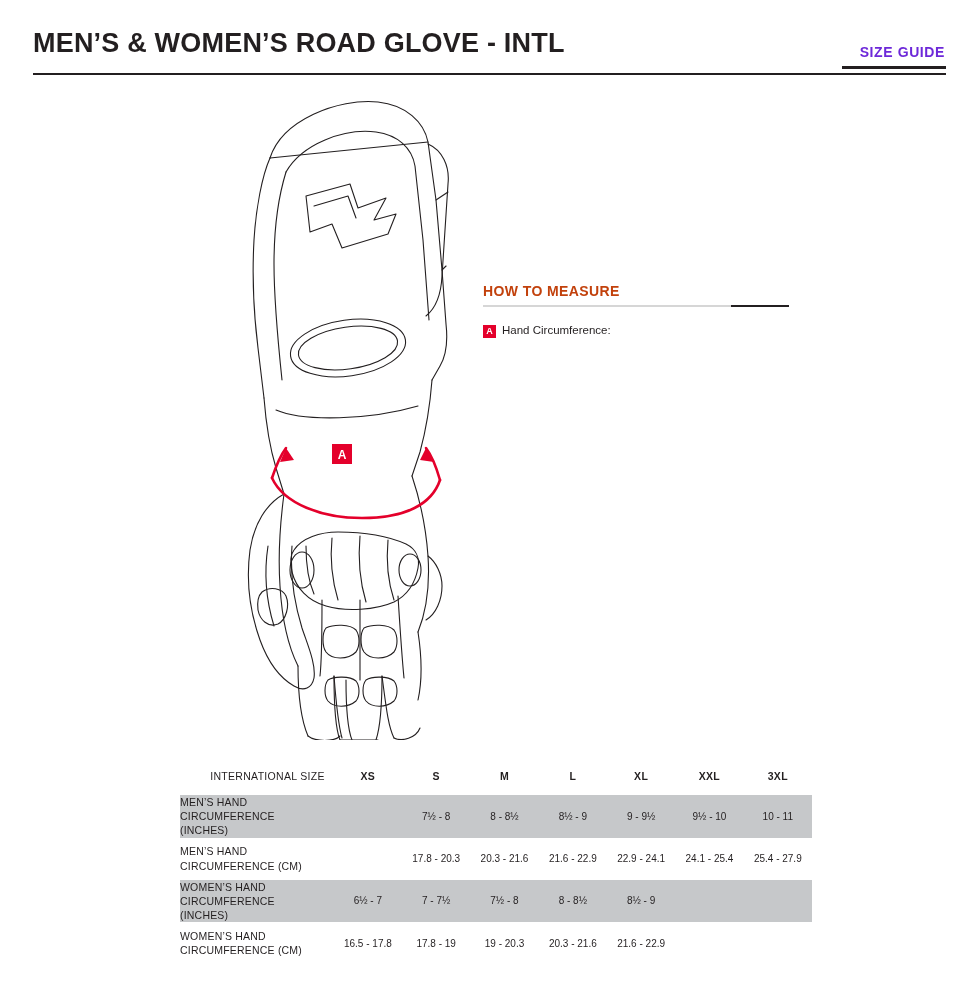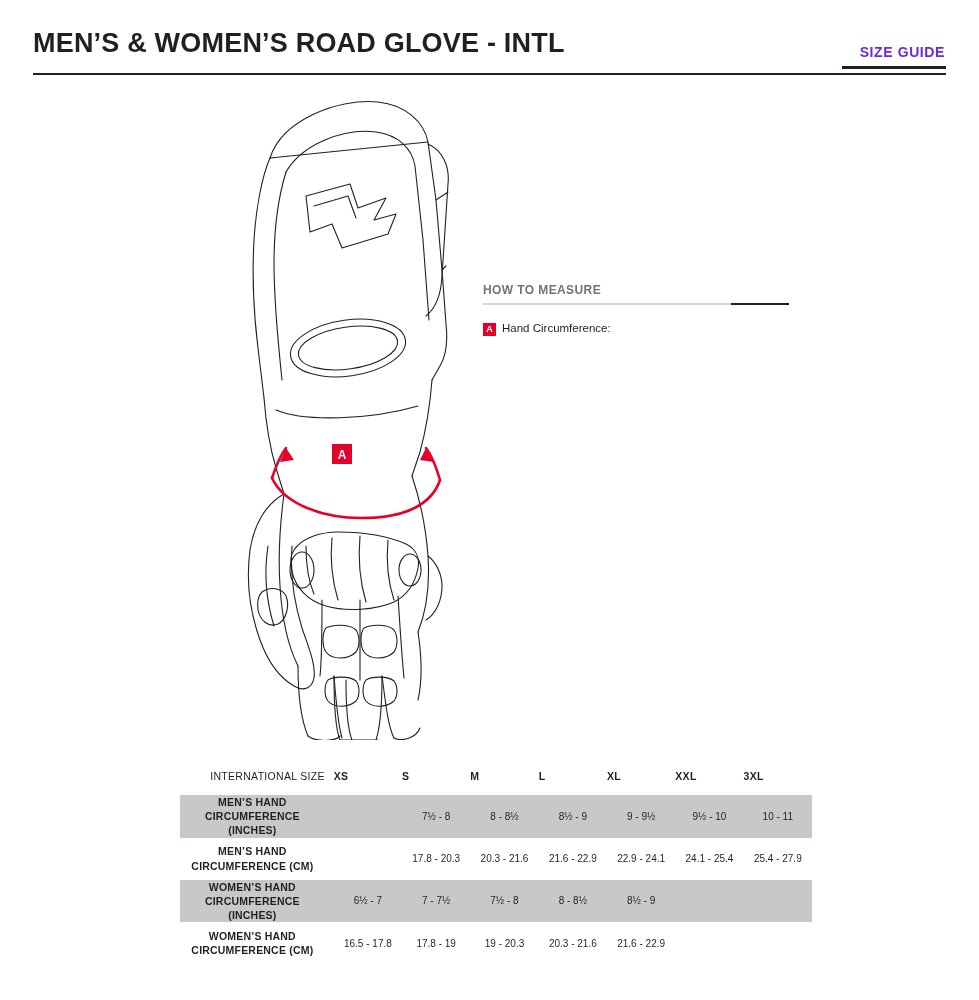--- a/index.html
+++ b/index.html
@@ -69,24 +69,24 @@
   }
 
   
   .howto {
     position: absolute;
     left: 483px;
     top: 283px;
     width: 320px;
   }
   .howto-title {
-    font-size: 12px;
+    font-size: 14px;
     font-weight: bold;
     letter-spacing: 0.4px;
-    color: #737373;
+    color: #c2410c;
     margin: 0 0 6px 0;
   }
   .howto-rule {
     position: relative;
     width: 306px;
     height: 2px;
     background: #d6d6d6;
     margin-bottom: 17px;
   }
   .howto-rule .seg {
@@ -148,33 +148,33 @@
     padding-right: 9px;
     font-size: 10.5px;
     font-weight: normal;
     letter-spacing: 0.3px;
     color: #231f20;
     vertical-align: middle;
   }
   .size-table .hdr-col {
     width: 68px;
     height: 38px;
-    text-align: left;
+    text-align: center;
     font-size: 10.5px;
     font-weight: bold;
     letter-spacing: 0.3px;
     color: #231f20;
     vertical-align: middle;
   }
   .size-table .row-label {
     width: 144px;
-    text-align: center;
+    text-align: left;
     padding-right: 9px;
     font-size: 10.5px;
-    font-weight: bold;
+    font-weight: normal;
     letter-spacing: 0.2px;
     line-height: 1.35;
     color: #231f20;
     vertical-align: middle;
     margin-top: 13px;
   }
   .size-table .cell {
     width: 68px;
     height: 42px;
     text-align: center;

